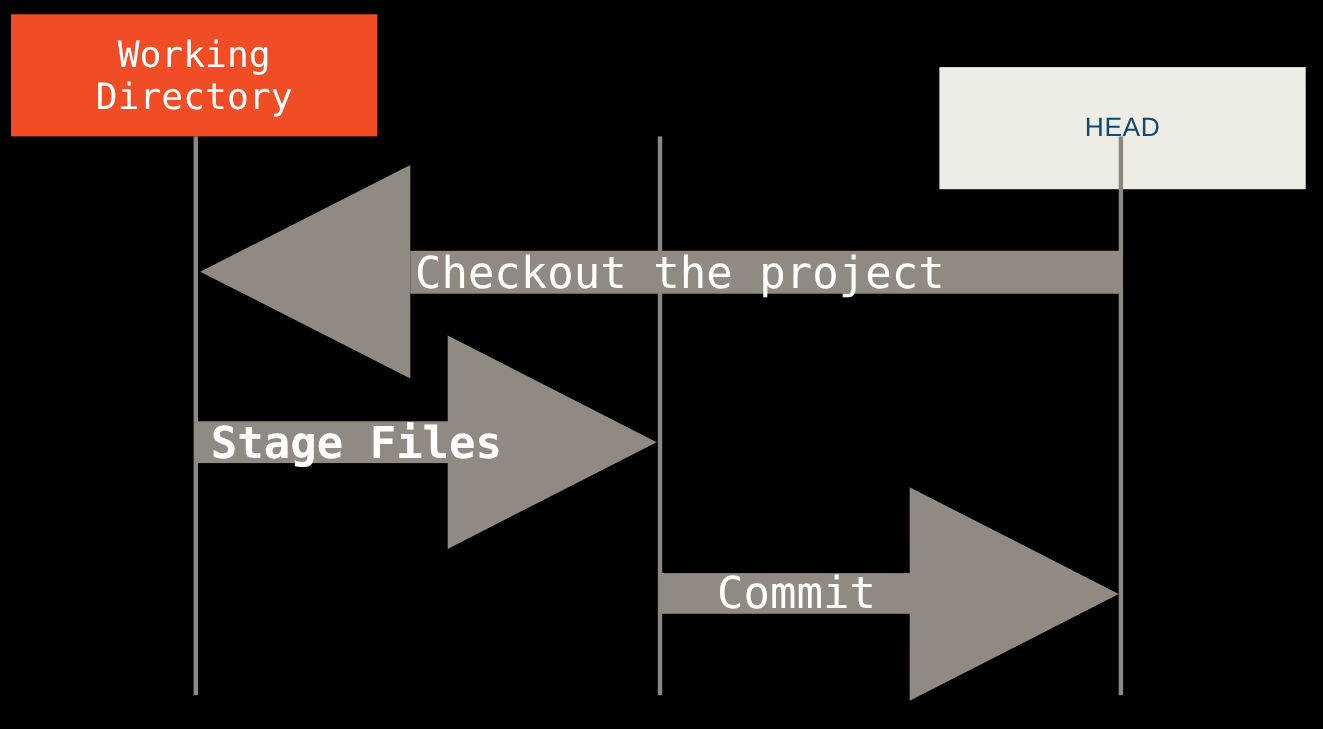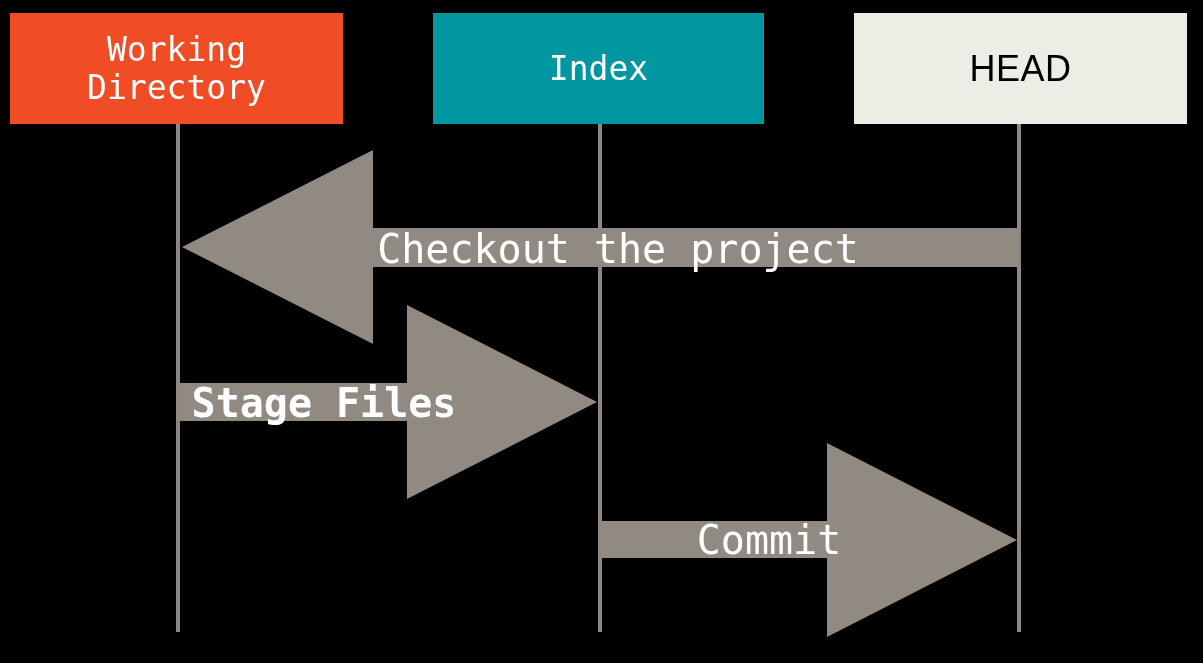--- a/index.html
+++ b/index.html
@@ -26,23 +26,23 @@
     justify-content: center;
     text-align: center;
     font-size: 33px;
     line-height: 1.15;
     color: #FFFFFF;
     white-space: pre-line;
   }
   #box-working-directory { left: 10px;  width: 333px; background: #F04D27; }
   #box-index             { left: 433px; width: 331px; background: #0097A0; }
   #box-head              { left: 854px; width: 333px; background: #EEEDE5;
-                           color: #000000;
+                           color: #0c4a6e;
                            font-family: "Liberation Sans", sans-serif;
-                           font-size: 36px; letter-spacing: 0.5px; }
+                           font-size: 24px; letter-spacing: 0.5px; margin-top: 48px; }
 
   
   .lifeline {
     position: absolute;
     top: 124px;
     height: 508px;
     width: 4px;
     background: #8C8781;
   }
   #lifeline-working-directory { left: 176px; }
@@ -75,33 +75,30 @@
 
   .arrow-label {
     position: absolute;
     transform: translate(-50%, -50%);
     font-size: 40px;
     color: #FFFFFF;
     white-space: nowrap;
   }
   #checkout-label { left: 618px; top: 249px; }
   #stage-label    { left: 324px; top: 403px; font-weight: bold; }
-  #commit-label   { left: 724px; top: 540px; margin-left: 45px; }
+  #commit-label   { left: 724px; top: 540px; }
 </style>
 </head>
 <body>
 
 <div id="canvas">
 
   <div class="col-box" id="box-working-directory">
     <span>Working
 Directory</span>
-  </div>
-  <div class="col-box" id="box-index">
-    <span>Index</span>
   </div>
   <div class="col-box" id="box-head">
     <span>HEAD</span>
   </div>
 
   <div class="lifeline" id="lifeline-working-directory"></div>
   <div class="lifeline" id="lifeline-index"></div>
   <div class="lifeline" id="lifeline-head"></div>
 
   <div>

